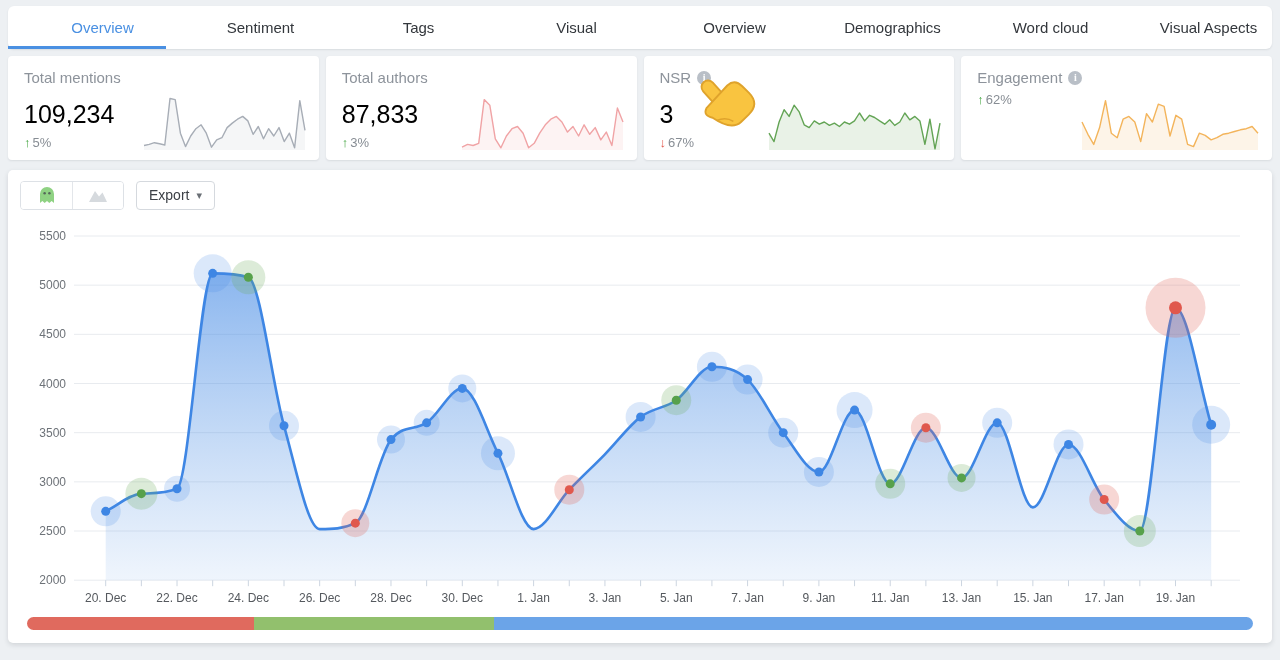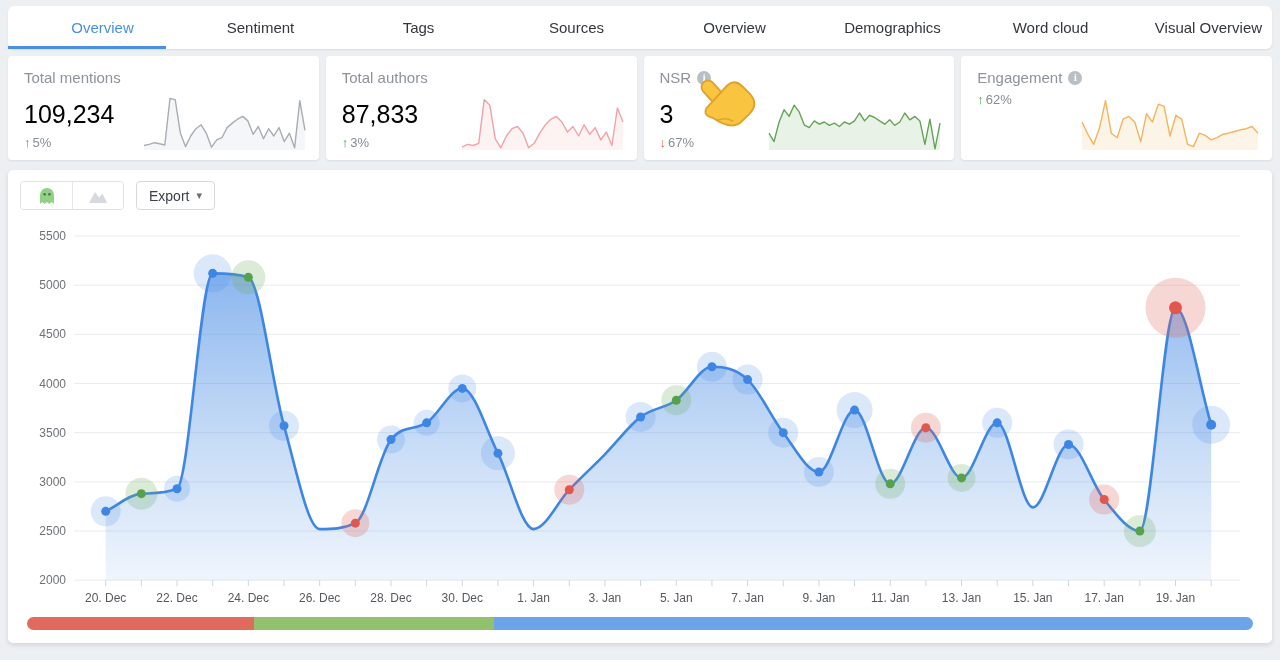--- a/index.html
+++ b/index.html
@@ -62,21 +62,21 @@
   
   .chart-card {
     position: relative;
     margin: 10px 8px 0 8px;
     height: 473px;
     background: #ffffff;
     border-radius: 5px;
     box-shadow: 0 2px 5px rgba(40,50,60,.14);
     overflow: hidden;
   }
-  .chart-toolbar { display: flex; align-items: flex-end; gap: 12px; padding: 10px 0 0 12px; height: 40px; }
+  .chart-toolbar { display: flex; align-items: center; gap: 12px; padding: 10px 0 0 12px; height: 40px; }
   .btn-group {
     display: flex; border: 1px solid #dde1e6; border-radius: 4px; overflow: hidden;
     background: #fff; height: 29px;
   }
   .btn-toggle {
     width: 51px; display: flex; align-items: center; justify-content: center;
     background: #fff; border: none; cursor: pointer;
   }
   .btn-toggle + .btn-toggle { border-left: 1px solid #e3e6ea; }
   .btn-export {
@@ -113,33 +113,33 @@
   <div class="tab active">
       <span>Overview</span>
     </div>
   <div class="tab">
       <span>Sentiment</span>
     </div>
   <div class="tab">
       <span>Tags</span>
     </div>
   <div class="tab">
-      <span>Sources</span>
+      <span>Visual</span>
     </div>
   <div class="tab">
       <span>Overview</span>
     </div>
   <div class="tab">
       <span>Demographics</span>
     </div>
   <div class="tab">
       <span>Word cloud</span>
     </div>
   <div class="tab">
-      <span>Visual Overview</span>
+      <span>Visual Aspects</span>
     </div>
 </div>
 
 <div class="cards">
 
   <div class="card">
     <div class="card-label">
         <span>Total mentions</span>
       </div>
     <div class="card-value">109,234</div>

